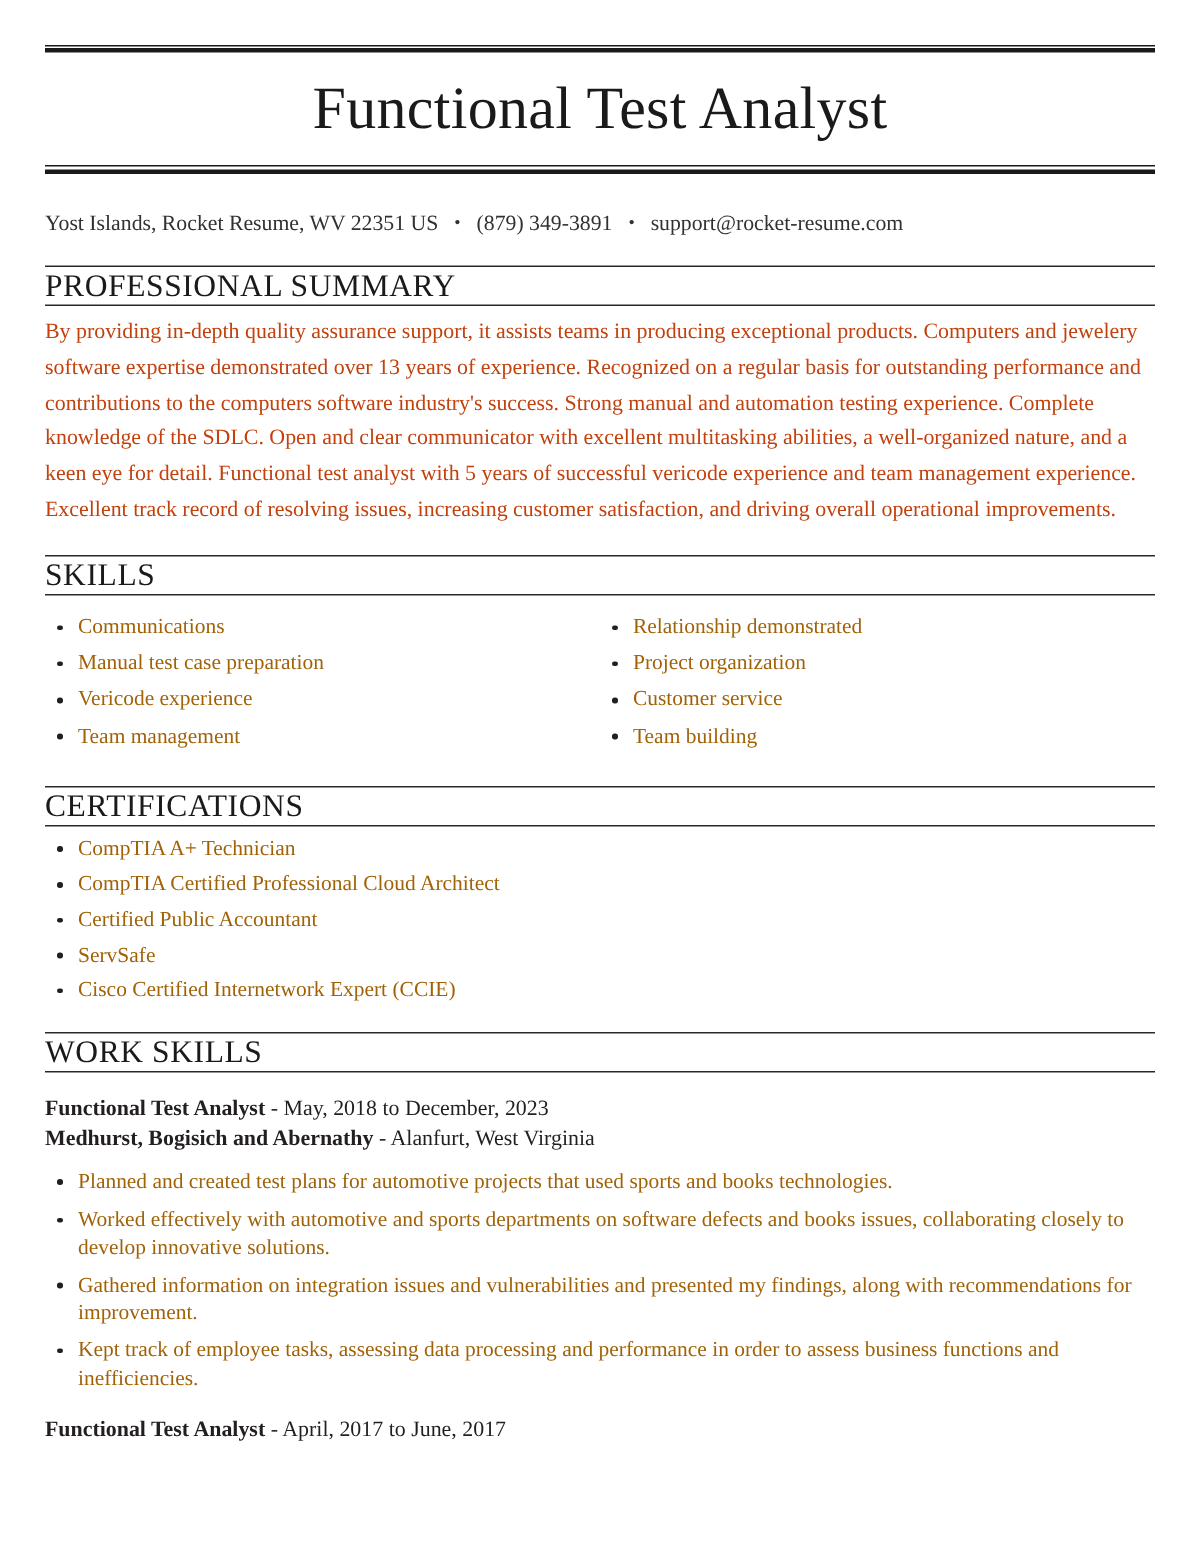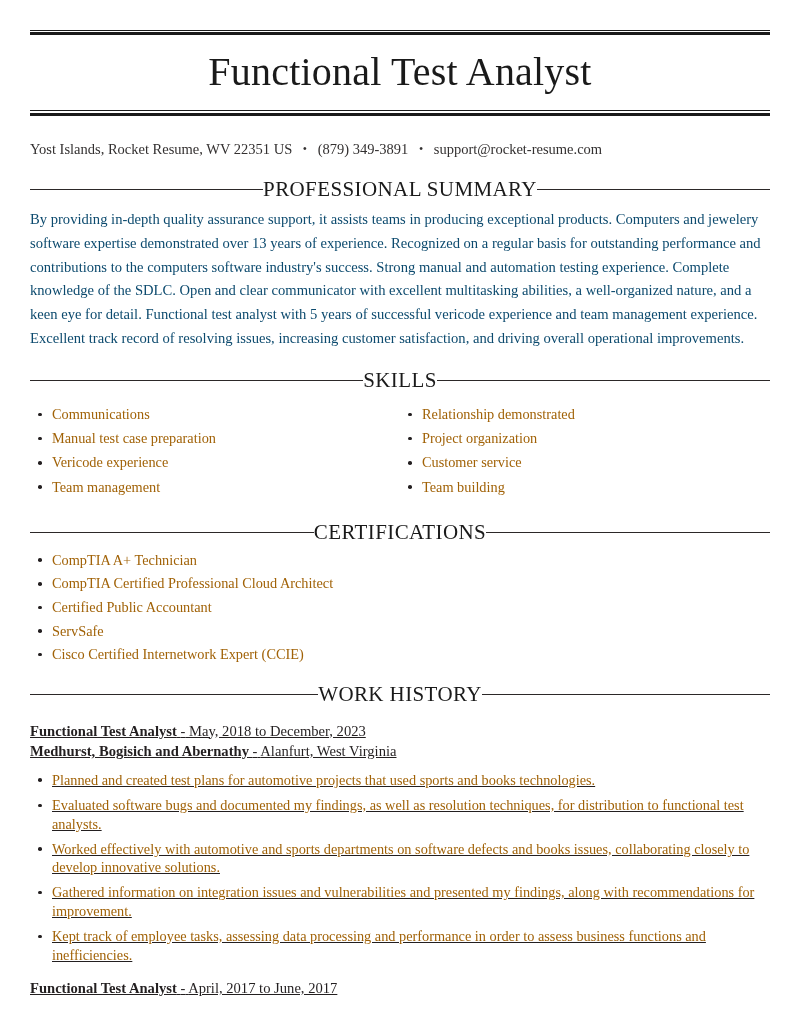--- a/index.html
+++ b/index.html
@@ -60,22 +60,22 @@
     position: relative;
     top: -1px;
   }
 
   
   .section {
     margin-top: 18px;
   }
   .section-heading {
     display: flex;
-    align-items: center;
     margin: 0 0 6px 0;
+    flex-direction: column;
   }
   .section-heading .line {
     flex: 1 1 auto;
     height: 0;
     border-top: 1.4px solid #2c2828;
   }
   .section-heading .label {
     flex: 0 0 auto;
     font-size: 21px;
     font-weight: normal;
@@ -83,21 +83,21 @@
     color: #1a1a1a;
     white-space: nowrap;
   }
 
   
   .summary-text {
     font-size: 14.6px;
     line-height: 1.62;
     text-align: left;
     margin: 6px 0 0 0;
-    color: #0c4a6e;
+    color: #c2410c;
   }
 
   ul.bullets {
     list-style: none;
     margin: 6px 0 0 0;
     padding: 0;
   }
   ul.bullets > li {
     position: relative;
     padding-left: 22px;
@@ -126,21 +126,20 @@
     flex: 1 1 50%;
     min-width: 0;
   }
   .two-col ul.bullets > li {
     margin-bottom: 6px;
   }
 
   
   .job {
     margin-top: 14px;
-    text-decoration: underline;
   }
   .job:first-of-type {
     margin-top: 10px;
   }
   .job-line {
     font-size: 14.6px;
     line-height: 1.42;
     color: #231f20;
   }
   .job-line .strong {
@@ -221,36 +220,35 @@
       <li>CompTIA Certified Professional Cloud Architect</li>
       <li>Certified Public Accountant</li>
       <li>ServSafe</li>
       <li>Cisco Certified Internetwork Expert (CCIE)</li>
     </ul>
   </div>
 
   <div class="section">
     <div class="section-heading">
       <span class="line"></span>
-      <span class="label">WORK HISTORY</span>
+      <span class="label">WORK SKILLS</span>
       <span class="line"></span>
     </div>
 
     <div class="job">
       <div class="job-line">
         <span class="strong">Functional Test Analyst</span><span class="dash"> </span><span class="dash">-</span>
         <span>May, 2018 to December, 2023</span>
       </div>
       <div class="job-line">
         <span class="strong">Medhurst, Bogisich and Abernathy</span><span class="dash"> </span><span class="dash">-</span>
         <span>Alanfurt, West Virginia</span>
       </div>
       <ul class="bullets">
         <li>Planned and created test plans for automotive projects that used sports and books technologies.</li>
-        <li>Evaluated software bugs and documented my findings, as well as resolution techniques, for distribution to functional test analysts.</li>
         <li>Worked effectively with automotive and sports departments on software defects and books issues, collaborating closely to develop innovative solutions.</li>
         <li>Gathered information on integration issues and vulnerabilities and presented my findings, along with recommendations for improvement.</li>
         <li>Kept track of employee tasks, assessing data processing and performance in order to assess business functions and inefficiencies.</li>
       </ul>
     </div>
 
     <div class="job">
       <div class="job-line">
         <span class="strong">Functional Test Analyst</span><span class="dash"> </span><span class="dash">-</span>
         <span>April, 2017 to June, 2017</span>

